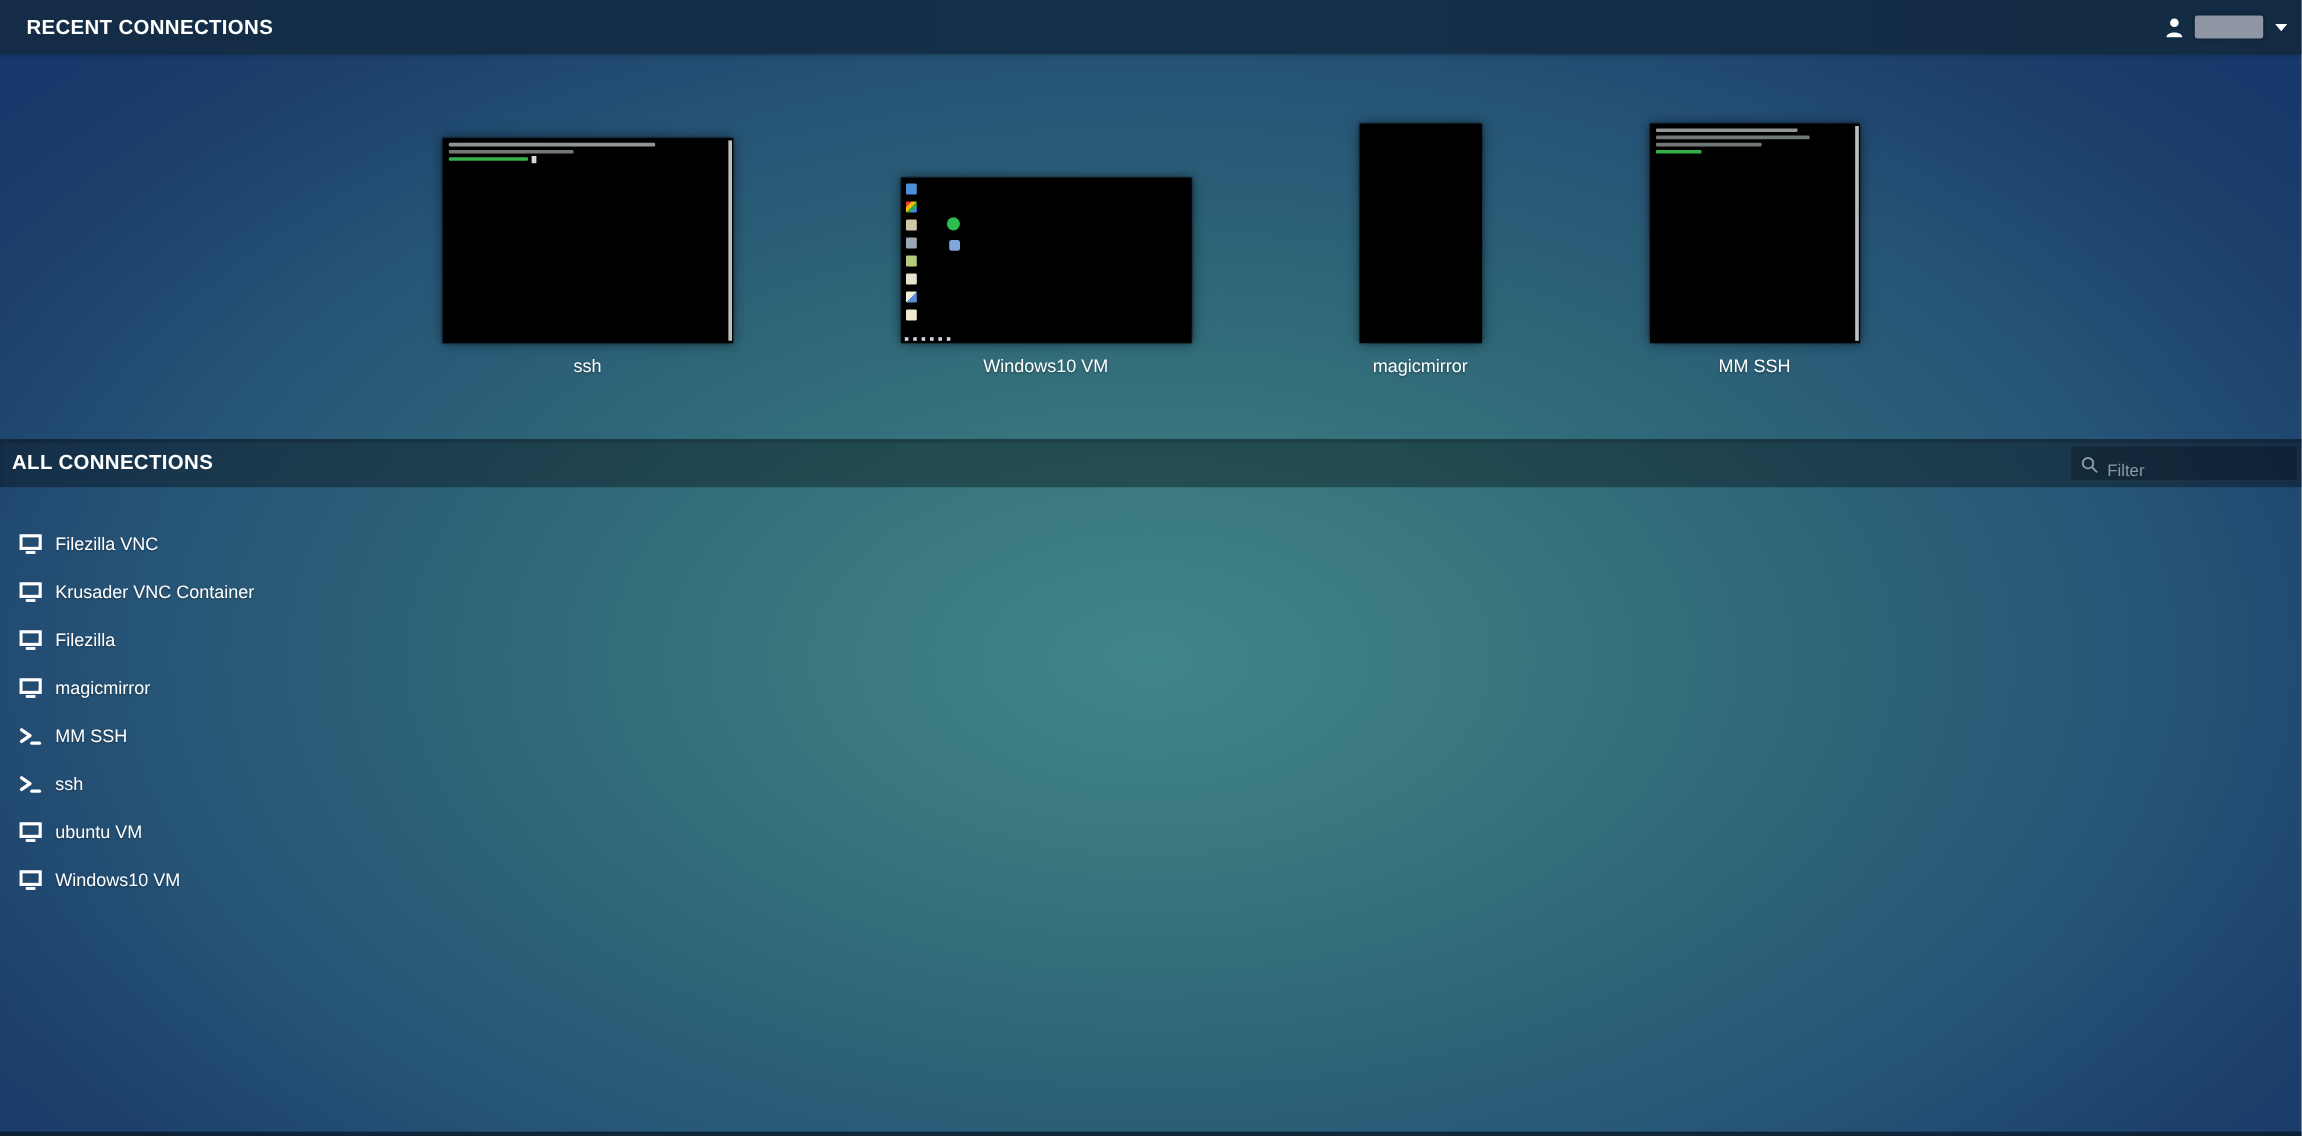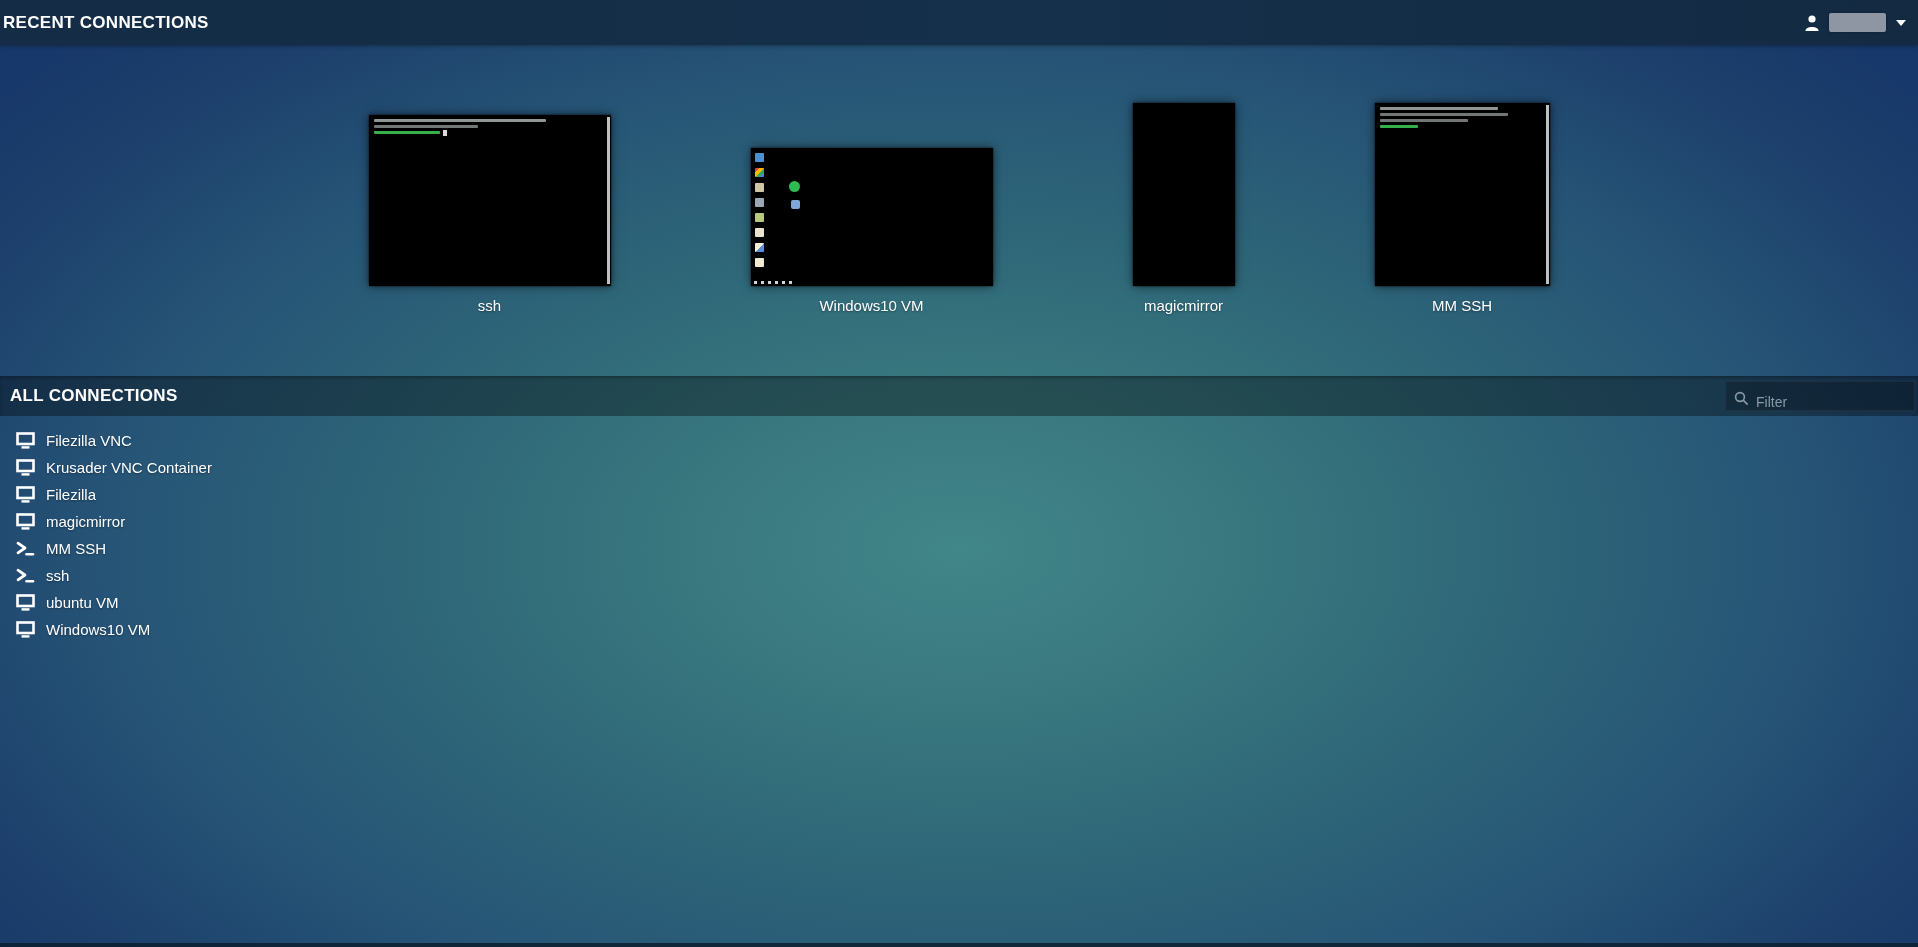--- a/index.html
+++ b/index.html
@@ -15,21 +15,21 @@
   .bottom-edge {
     position:absolute; left:0; right:0; bottom:0; height:4px;
     background:#0c1f2f; opacity:.85;
   }
 
   
   .topbar {
     position:absolute; top:0; left:0; right:0; height:45px;
     background:linear-gradient(90deg,#142c45 0%, #15304b 55%, #132a42 100%);
     display:flex; align-items:center; justify-content:space-between;
-    padding:0 12px 0 3px;
+    padding:0 12px 0 22px;
     box-shadow:0 1px 4px rgba(0,0,0,.35);
     z-index:5;
   }
   .section-title {
     font-size:17px; font-weight:bold; letter-spacing:.3px; color:#fff;
   }
   .user-menu { display:flex; align-items:center; gap:7px; cursor:pointer; }
   .user-icon svg { display:block; }
   .redacted-username {
     width:57px; height:19px; border-radius:2px;
@@ -82,42 +82,41 @@
   .taskbar-dots { position:absolute; left:3px; bottom:2px; display:flex; gap:4px; }
   .taskbar-dots i { width:3px; height:3px; background:#cfd4da; display:block; }
 
   
   .all-bar {
     position:absolute; top:366px; left:0; right:0; height:40px;
     background:rgba(0,0,0,.35);
     box-shadow:inset 0 2px 3px rgba(0,0,0,.25);
     display:flex; align-items:center; justify-content:space-between;
     padding:0 3px 0 10px;
-    margin-top:10px;
   }
   .filter-box {
     width:190px; height:30px;
     background:rgba(0,0,0,.25);
     border:1px solid rgba(255,255,255,.06);
     display:flex; align-items:flex-end; padding:0 8px; gap:7px;
   }
   .filter-box input {
     flex:1; background:transparent; border:none; outline:none;
     font-family:"Liberation Sans", sans-serif;
     font-size:14px; color:#cfd8dd;
   }
   .filter-box input::placeholder { color:#8a99a6; opacity:1; }
 
   
   .connection-list {
     position:absolute; top:427px; left:16px; list-style:none;
   }
   .connection-item {
     height:27px; display:flex; align-items:center; gap:11px;
-    cursor:pointer; padding-right:14px;
+    cursor:pointer; padding-right:14px;margin-top:13px;
   }
   .connection-item .conn-icon { width:19px; display:flex; justify-content:center; }
   .connection-item .conn-label {
     font-size:15px; color:#fff; text-shadow:0 1px 2px rgba(0,0,0,.35);
   }
 </style>
 </head>
 <body>
 
 <div class="topbar">

